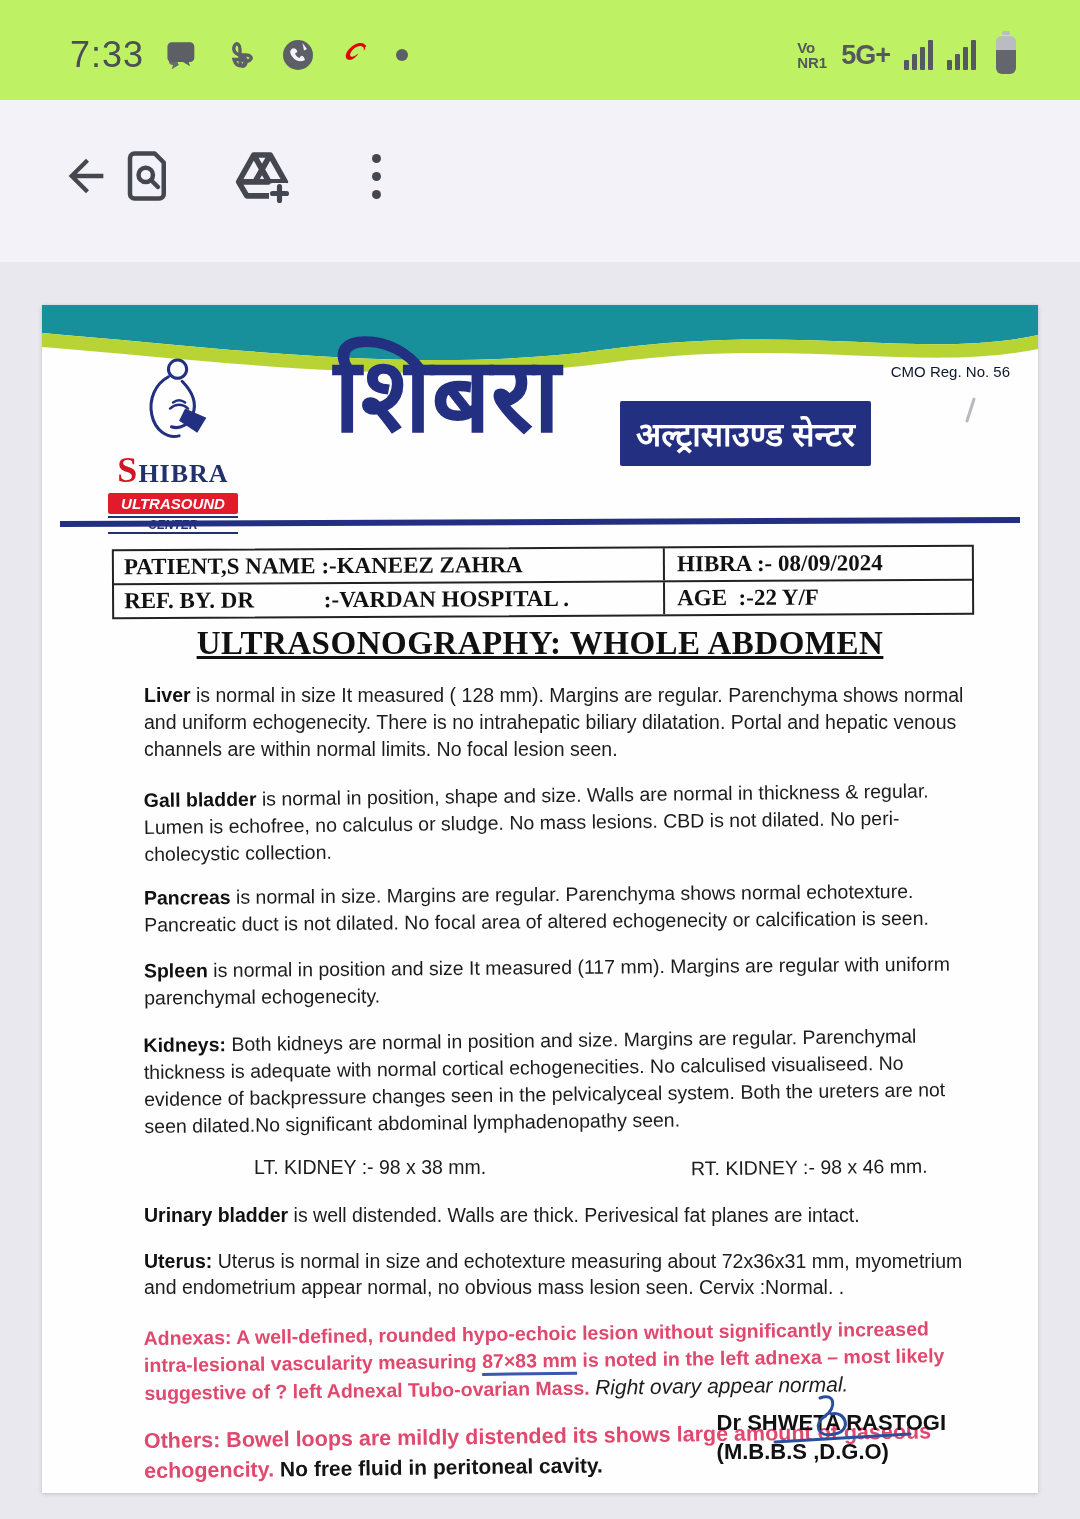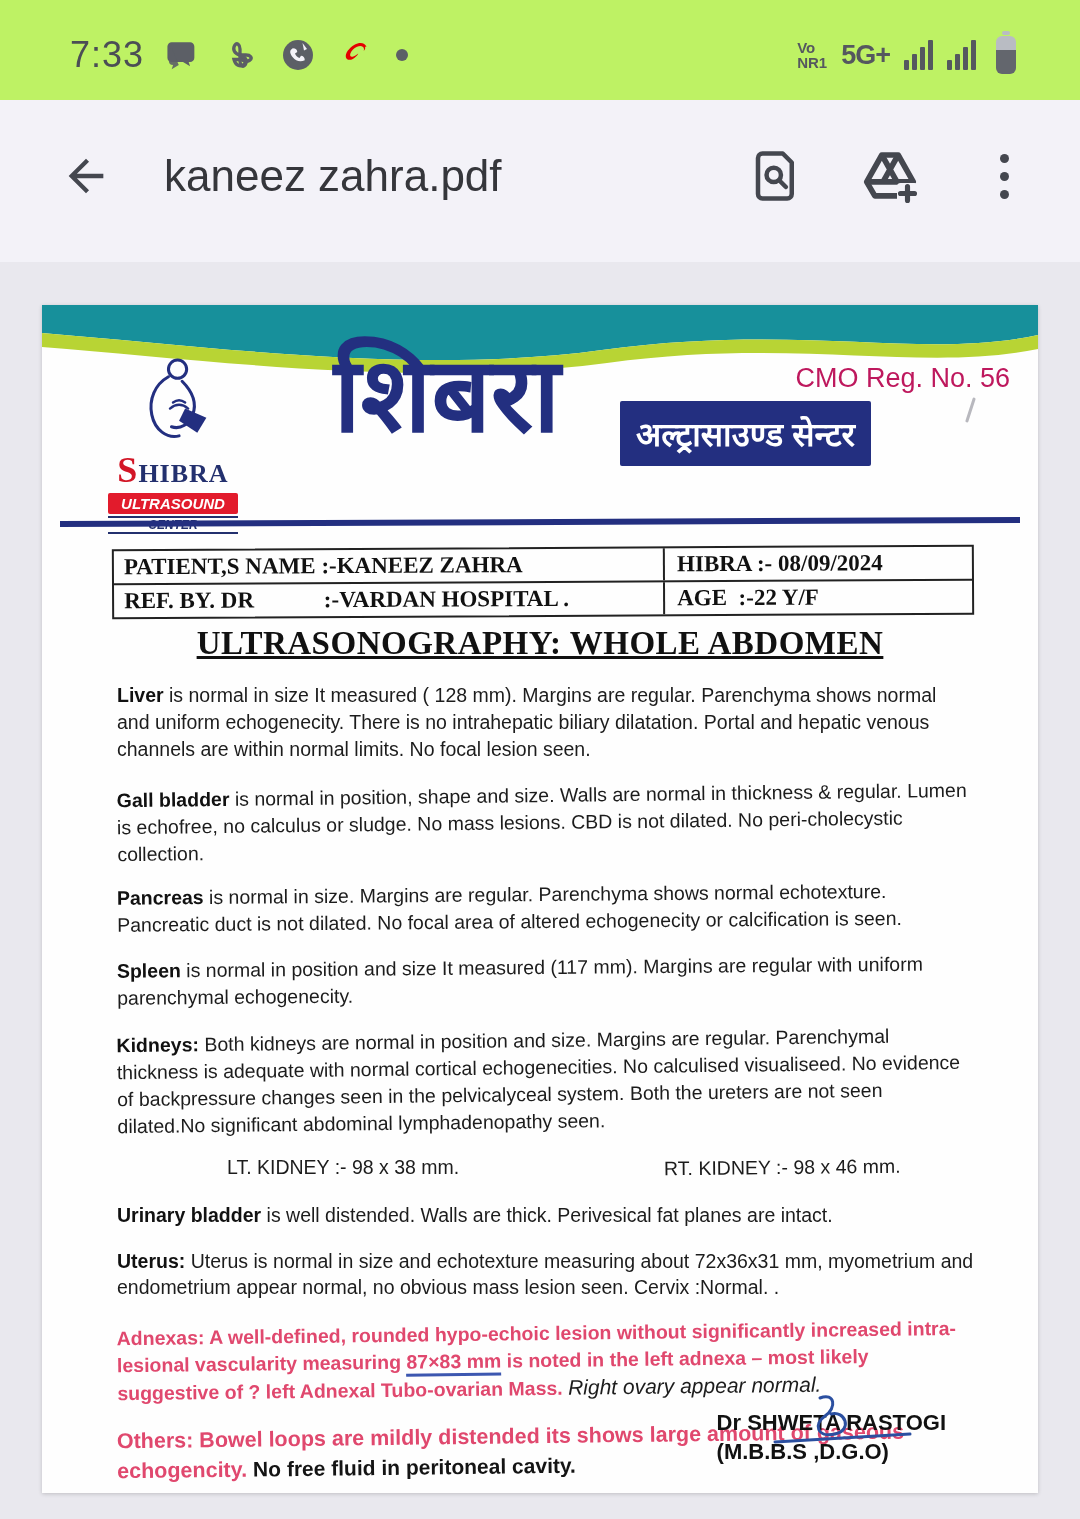--- a/index.html
+++ b/index.html
@@ -50,21 +50,21 @@
   
   .viewport { height:1257px; background:#e9e8ee; padding-top:43px; }
   .page {
     width:996px; height:1188px; margin:0 auto; background:#fefefe;
     box-shadow:0 1px 4px rgba(0,0,0,.18);
     position:relative; overflow:hidden;
   }
   
   .banner { position:relative; height:228px; }
   .banner svg.waves { position:absolute; top:0; left:0; }
-  .cmo-reg { position:absolute; top:58px; right:28px; font-size:27px; color:#be185d; }
+  .cmo-reg { position:absolute; top:58px; right:28px; font-size:15px; color:#0f172a; }
   .pen-mark { position:absolute; top:92px; right:66px; width:3px; height:26px;
     background:#9a9aa2; transform:rotate(18deg); border-radius:2px; opacity:.7; }
   .logo { position:absolute; left:66px; top:52px; width:130px; text-align:center; }
   .logo .brand { font-size:26px; font-weight:bold; color:#23306e; letter-spacing:1px; font-family:"Liberation Serif",serif; }
   .logo .brand b { color:#d21626; font-size:36px; }
   .logo .ultra { background:#e21b2c; color:#fff; font-size:15px; font-weight:bold;
     font-style:italic; padding:2px 4px; border-radius:2px; margin-top:2px; }
   .logo .center { font-size:12px; font-weight:bold; color:#23306e; font-style:italic;
     border-top:2px solid #23306e; border-bottom:2px solid #23306e; margin-top:2px; }
   .brand-hindi {
@@ -92,21 +92,21 @@
   .pt-row + .pt-row { border-top:2px solid #222; }
   .pt-left { flex:0 0 64%; padding:3px 10px; }
   .pt-right { flex:1; border-left:2px solid #222; padding:3px 12px; }
   .pt-left .gap { display:inline-block; width:64px; }
   .scan-title {
     text-align:center; margin-top:8px;
     font-family:"Liberation Serif", serif; font-weight:bold; font-size:33px; color:#111;
     text-decoration:underline; letter-spacing:.5px;
   }
   
-  .report { padding:20px 64px 0 75px; font-size:19.5px; line-height:1.38; color:#1c1c1c; }
+  .report { padding:20px 64px 0 102px; font-size:19.5px; line-height:1.38; color:#1c1c1c; }
   .para { margin-bottom:19px; }
   .para b.lead { font-weight:bold; color:#111; }
   .tilt-a { transform:rotate(-0.7deg); }
   .tilt-b { transform:rotate(-0.5deg); }
   .kidney-line { display:flex; margin:4px 0 21px 0; }
   .kidney-line .lt { margin-left:110px; }
   .kidney-line .rt { margin-left:205px; transform:rotate(-0.6deg); }
   .pink-para { color:#e0486e; font-weight:bold; }
   .measure { border-bottom:3px solid #3c57b0; padding-bottom:1px; }
   .black-tail { color:#1c1c1c; font-weight:normal; }
@@ -180,21 +180,20 @@
     <span class="battery"></span>
   </div>
 </div>
 
 <div class="appbar">
   <div class="back-btn">
     <svg width="52" height="52" viewBox="0 0 24 24">
         <path d="M20 11H7.8l5.6-5.6L12 4l-8 8 8 8 1.4-1.4L7.8 13H20z" fill="#44474f"></path>
       </svg>
   </div>
-  <div class="appbar-title">kaneez zahra.pdf</div>
   <div class="appbar-actions">
     <div class="icon-btn">
       <svg width="54" height="54" viewBox="0 0 24 24">
           <path d="M6 2h9l4 4v14a2 2 0 0 1-2 2H6a2 2 0 0 1-2-2V4a2 2 0 0 1 2-2z" fill="none" stroke="#44474f" stroke-width="2" stroke-linejoin="round"></path>
           <circle cx="11" cy="11.5" r="3.2" fill="none" stroke="#44474f" stroke-width="2"></circle>
           <path d="M13.4 13.9l3 3" stroke="#44474f" stroke-width="2" stroke-linecap="round"></path>
         </svg>
     </div>
     <div class="icon-btn">
       <svg width="56" height="56" viewBox="0 0 24 24">

